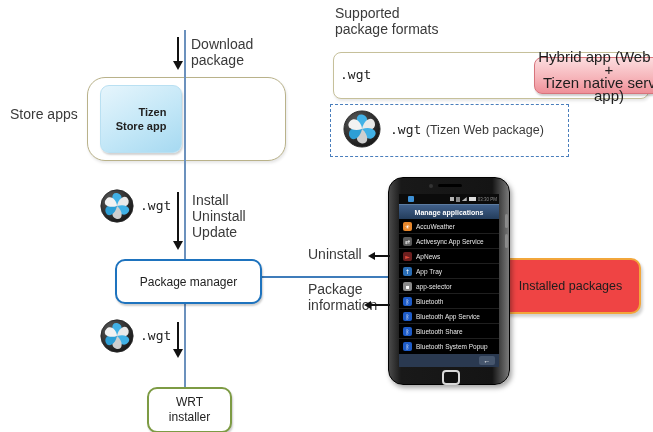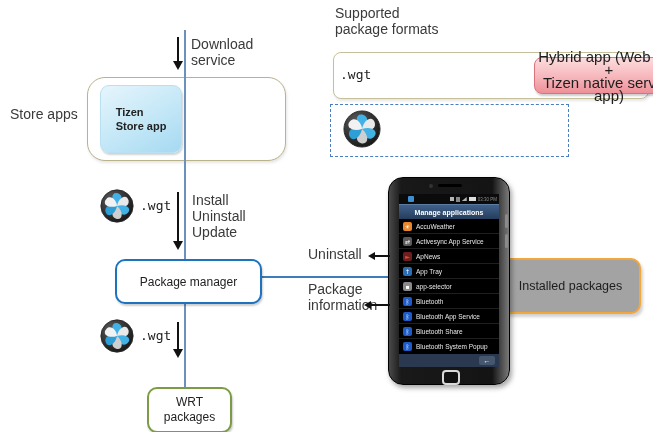--- a/index.html
+++ b/index.html
@@ -13,31 +13,31 @@
   
   .vline{left:184px;top:30px;width:2px;height:357px;background:#6b91bd;z-index:1;}
   .hline{left:258px;top:276px;width:132px;height:2px;background:#3f7cba;z-index:1;}
   .barrow-line{width:2px;background:#111;z-index:3;left:177px;}
   .barrow-head{width:0;height:0;border-left:5px solid transparent;border-right:5px solid transparent;border-top:9px solid #111;z-index:3;left:173px;}
   .larrow-line{height:2px;background:#111;z-index:6;}
   .larrow-head{width:0;height:0;border-top:4px solid transparent;border-bottom:4px solid transparent;border-right:7px solid #111;z-index:6;}
 
   
   .store-wrap{left:87px;top:77px;width:197px;height:82px;background:#fff;border:1px solid #b9b28a;border-radius:18px;box-shadow:1px 2px 3px rgba(0,0,0,.10);z-index:0;}
-  .inner-box{display:flex;align-items:center;justify-content:center;text-align:left;font-weight:bold;font-size:11px;line-height:14px;color:#222;border-radius:9px;z-index:2;box-shadow:1px 2px 2px rgba(0,0,0,.18);}
+  .inner-box{display:flex;align-items:center;justify-content:center;text-align:right;font-weight:bold;font-size:11px;line-height:14px;color:#222;border-radius:9px;z-index:2;box-shadow:1px 2px 2px rgba(0,0,0,.18);}
   .tizen-store{left:100px;top:85px;width:80px;height:66px;background:linear-gradient(150deg,#e6f5fc 0%,#c3e7f7 55%,#a6d9f1 100%);border:1px solid #b9e0f2;}
   .other-store{left:190px;top:85px;width:82px;height:66px;background:linear-gradient(160deg,#f9cd68 0%,#f5bd4c 100%);border:1px solid #e3ad45;}
   .pm-box{left:115px;top:259px;width:143px;height:41px;background:#fff;border:2px solid #1e73be;border-radius:10px;display:flex;align-items:center;justify-content:center;font-size:12px;color:#222;z-index:2;box-shadow:1px 2px 2px rgba(0,0,0,.2);}
   .wrt-box{left:147px;top:387px;width:81px;height:42px;background:#fff;border:2px solid #7d9b44;border-radius:10px;display:flex;align-items:center;justify-content:center;text-align:center;font-size:12px;line-height:15px;color:#222;z-index:2;box-shadow:1px 2px 2px rgba(0,0,0,.2);}
   .formats-box{left:333px;top:52px;width:314px;height:45px;background:#fff;border:1px solid #c6c09a;border-radius:8px;box-shadow:1px 2px 3px rgba(0,0,0,.10);}
   .pinkbtn{display:flex;align-items:center;justify-content:center;text-align:center;color:#1d1d1d;border-radius:8px;background:linear-gradient(#fcdcde 0%,#f6b6bb 55%,#ee8f98 100%);border:1px solid #d7747c;box-shadow:1px 2px 2px rgba(0,0,0,.2);}
   .webapp-btn{left:378px;top:57px;width:88px;height:35px;font-size:12px;}
   .hybrid-btn{left:486px;top:57px;width:148px;height:35px;font-size:15px;line-height:13px;margin-left:48px;}
   .dashed-box{left:330px;top:104px;width:237px;height:51px;border:1px dashed #4a7ebc;}
-  .installed-box{left:500px;top:258px;width:137px;height:52px;background:#a3a3a3;border:2px solid #f2a63b;border-radius:10px;display:flex;align-items:center;justify-content:center;font-size:12.5px;color:#1d1d1d;z-index:4;box-shadow:2px 3px 3px rgba(0,0,0,.18);}
+  .installed-box{left:500px;top:258px;width:137px;height:52px;background:#ef4444;border:2px solid #f2a63b;border-radius:10px;display:flex;align-items:center;justify-content:center;font-size:12.5px;color:#1d1d1d;z-index:4;box-shadow:2px 3px 3px rgba(0,0,0,.18);}
 
   
   .tizicon{z-index:2;}
 
   
   .phone{left:388px;top:177px;width:120px;height:206px;background:linear-gradient(90deg,#4a4a4a 0%,#191919 10%,#141414 86%,#7a7a7a 100%);border:1px solid #000;border-radius:15px;z-index:5;box-shadow:2px 3px 5px rgba(0,0,0,.35);}
   .speaker{left:49px;top:6px;width:24px;height:3px;background:#000;border-radius:2px;}
   .camdot{left:40px;top:6px;width:4px;height:4px;background:#333;border-radius:50%;}
   .sidebtn{left:116px;width:3px;background:#8a8a8a;border-radius:2px;}
   .screen{left:10px;top:16px;width:100px;height:173px;background:#000;overflow:hidden;}
@@ -64,21 +64,21 @@
   <div class="abs hline"></div>
 
   <div class="abs barrow-line" style="top:37px;height:25px;"></div>
   <div class="abs barrow-head" style="top:61px;"></div>
   <div class="abs barrow-line" style="top:192px;height:50px;"></div>
   <div class="abs barrow-head" style="top:241px;"></div>
   <div class="abs barrow-line" style="top:322px;height:28px;"></div>
   <div class="abs barrow-head" style="top:349px;"></div>
 
   <div class="abs lbl preline" style="left:191px;top:36px;">Download
-service</div>
+package</div>
   <div class="abs lbl" style="left:10px;top:106px;">Store apps</div>
 
   <div class="abs store-wrap"></div>
   <div class="abs inner-box tizen-store preline">Tizen
 Store app</div>
 
   <svg class="abs tizicon" style="left:100px;top:189px;" width="34" height="34" viewBox="0 0 40 40">
     <defs>
         <radialGradient id="g1" cx="35%" cy="30%" r="80%">
           <stop offset="0%" stop-color="#5b5b5b"></stop>
@@ -137,21 +137,21 @@
     <g transform="rotate(240 20 20)">
         <path d="M20,20 C12,13 13,3 21,5 C28,7 26,16 20,20 Z" fill="#2d9fd6"></path>
       </g>
     <g transform="rotate(300 20 20)">
         <path d="M20,20 C12,13 13,3 21,5 C28,7 26,16 20,20 Z" fill="#f2f2f2"></path>
       </g>
   </svg>
   <div class="abs mono" style="left:140px;top:328px;">.wgt</div>
 
   <div class="abs wrt-box preline">WRT
-packages</div>
+installer</div>
 
   <div class="abs lbl preline" style="left:335px;top:5px;">Supported
 package formats</div>
   <div class="abs formats-box"></div>
   <div class="abs mono" style="left:340px;top:67px;">.wgt</div>
   <div class="abs pinkbtn hybrid-btn preline">Hybrid app (Web app +
 Tizen native service app)</div>
 
   <div class="abs dashed-box"></div>
   <svg class="abs tizicon" style="left:343px;top:110px;" width="38" height="38" viewBox="0 0 40 40">
@@ -168,20 +168,24 @@
     <g transform="rotate(180 20 20)">
         <path d="M20,20 C12,13 13,3 21,5 C28,7 26,16 20,20 Z" fill="#cfcfcf"></path>
       </g>
     <g transform="rotate(240 20 20)">
         <path d="M20,20 C12,13 13,3 21,5 C28,7 26,16 20,20 Z" fill="#2d9fd6"></path>
       </g>
     <g transform="rotate(300 20 20)">
         <path d="M20,20 C12,13 13,3 21,5 C28,7 26,16 20,20 Z" fill="#f2f2f2"></path>
       </g>
   </svg>
+  <div class="abs" style="left:390px;top:120px;">
+    <span class="mono">.wgt</span>
+    <span class="lbl" style="font-size:12.5px;">(Tizen Web package)</span>
+  </div>
 
   <div class="abs installed-box">Installed packages</div>
 
   <div class="abs phone">
     <div class="abs speaker"></div>
     <div class="abs camdot"></div>
     <div class="abs sidebtn" style="top:36px;height:14px;"></div>
     <div class="abs sidebtn" style="top:56px;height:14px;"></div>
 
     <div class="abs screen">

